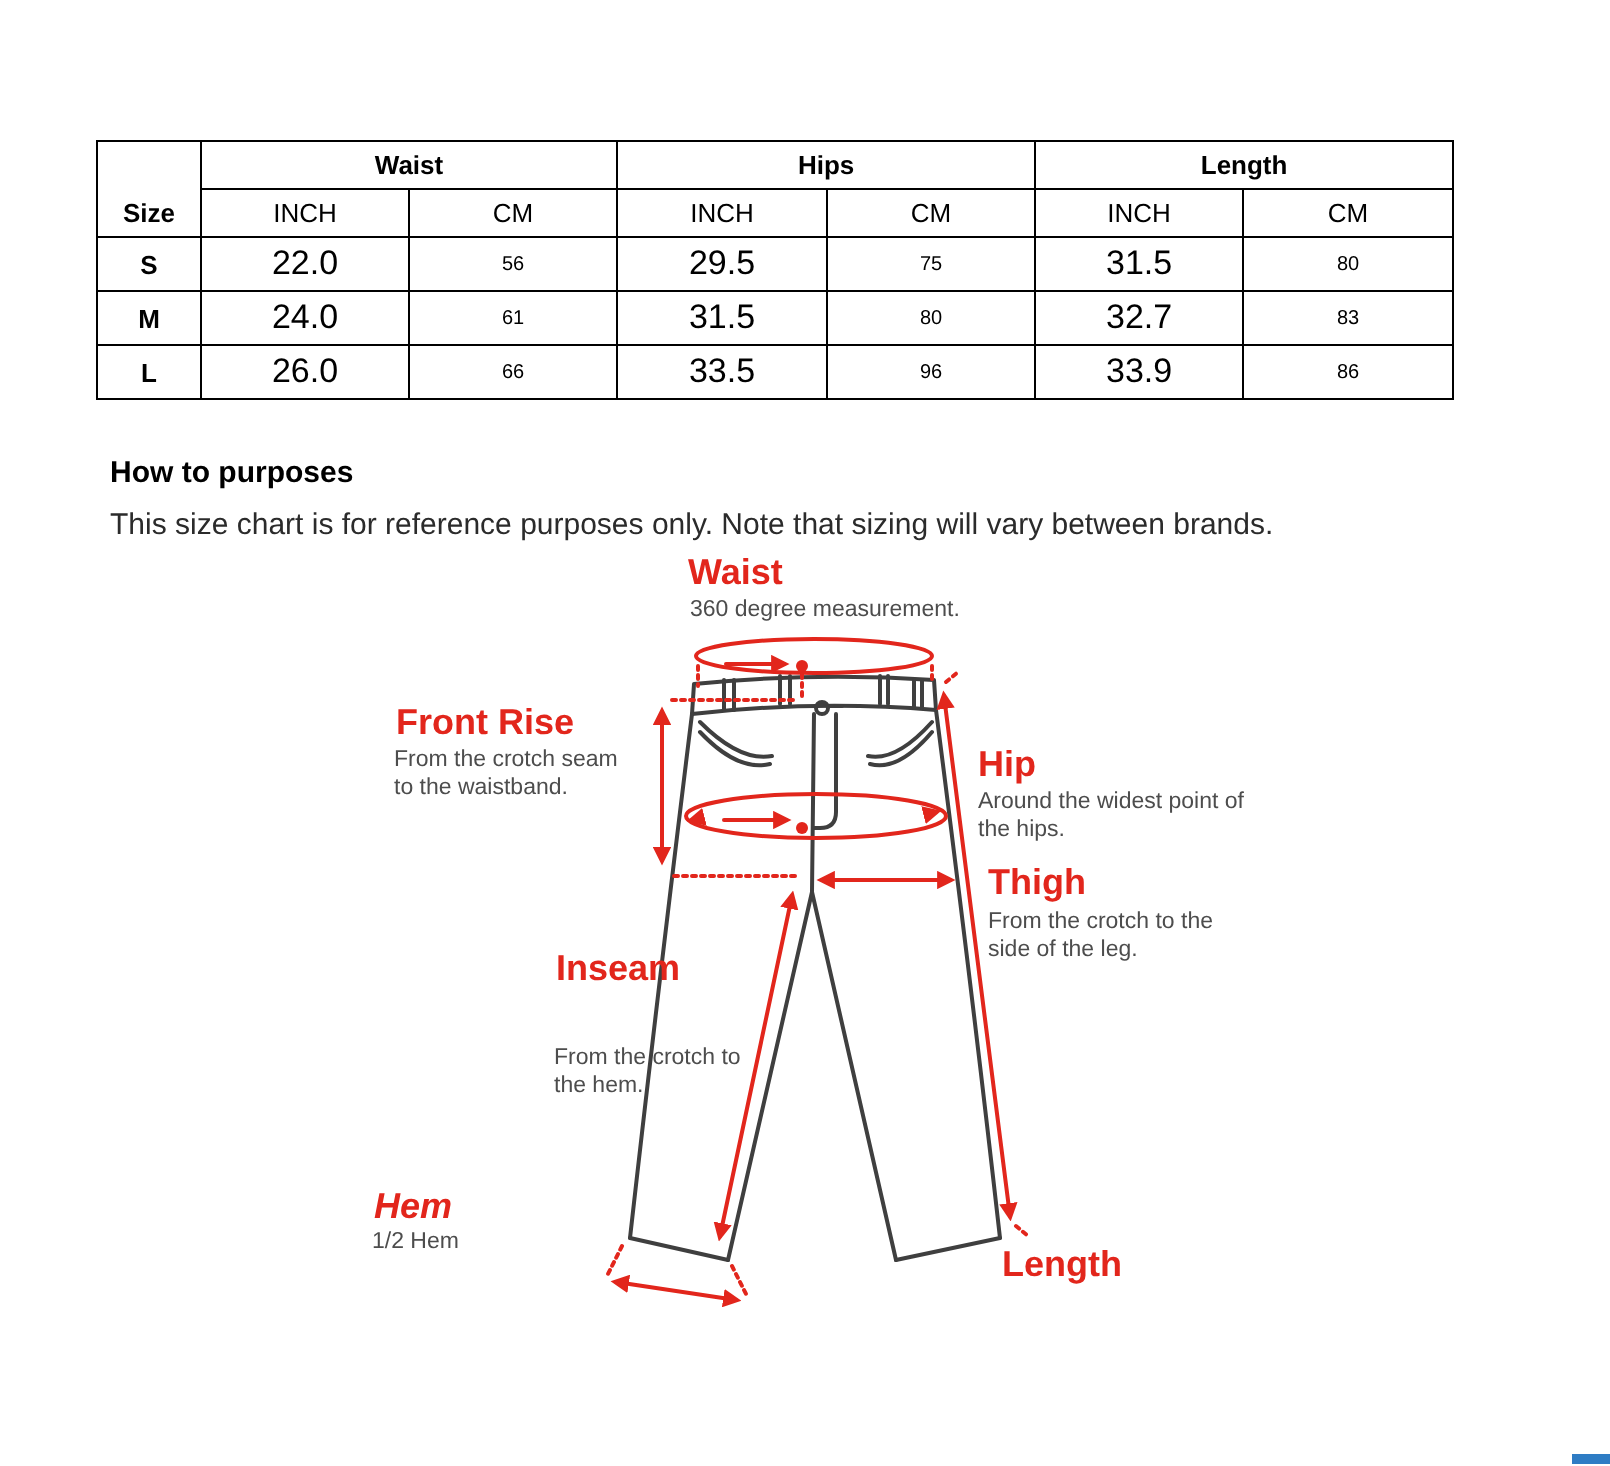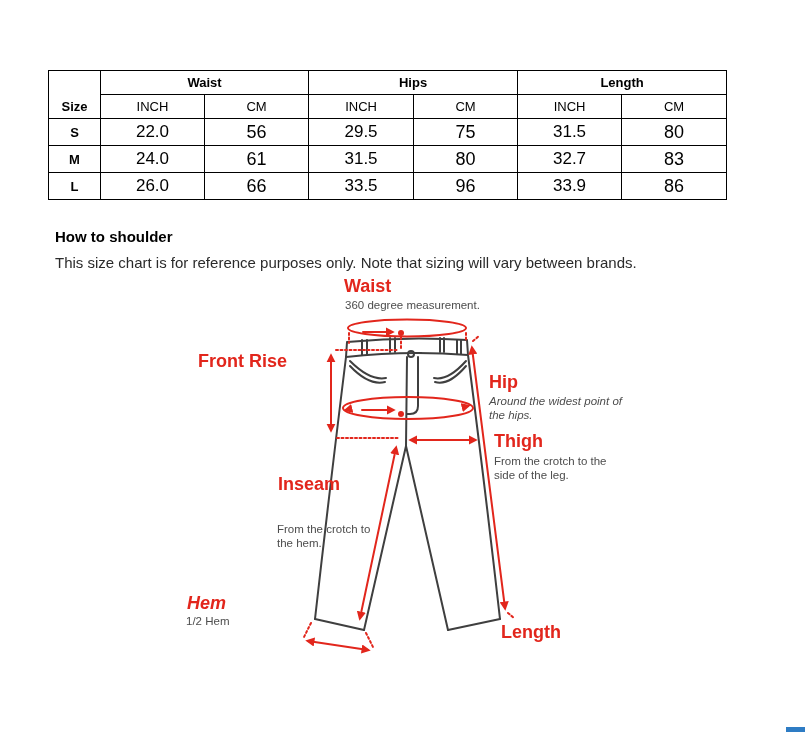--- a/index.html
+++ b/index.html
@@ -8,21 +8,21 @@
 
   
   table.size-chart{position:absolute;left:48px;top:70px;width:678px;
         border-collapse:collapse;table-layout:fixed;}
   .size-chart th,.size-chart td{border:1px solid #000;text-align:center;padding:0;color:#000;}
   .size-chart .grp{font-size:13px;font-weight:bold;height:23px;}
   .size-chart .unit{font-size:13px;font-weight:normal;height:23px;}
   .size-chart .corner{font-size:13px;font-weight:bold;vertical-align:bottom;padding-bottom:4px;}
   .size-chart .szl{font-size:13px;font-weight:bold;}
   .size-chart .inch{font-size:17px;font-weight:normal;height:26px;}
-  .size-chart .cm{font-size:18px;font-weight:normal;}
+  .size-chart .cm{font-size:10px;font-weight:normal;}
 
   
   .h2m-heading{position:absolute;left:55px;top:228px;font-size:15px;font-weight:bold;}
   .h2m-note{position:absolute;left:55px;top:254px;font-size:15px;color:#2b2b2b;}
 
   
   .dlabel{position:absolute;color:#e2261c;font-weight:bold;font-size:18px;line-height:20px;}
   .ddesc{position:absolute;color:#4d4d4d;font-size:11.5px;line-height:13.5px;}
 
   svg.diagram{position:absolute;left:0;top:0;}
@@ -82,21 +82,21 @@
       <td class="inch">26.0</td>
       <td class="cm">66</td>
       <td class="inch">33.5</td>
       <td class="cm">96</td>
       <td class="inch">33.9</td>
       <td class="cm">86</td>
     </tr>
   </tbody>
     </table>
 
-  <div class="h2m-heading">How to shoulder</div>
+  <div class="h2m-heading">How to purposes</div>
   <div class="h2m-note">This size chart is for reference purposes only. Note that sizing will vary between brands.</div>
 
   <svg class="diagram" width="805" height="733" viewBox="0 0 805 733">
     <defs>
       <marker id="ah" viewBox="0 0 10 10" refX="7" refY="5" markerWidth="4.6" markerHeight="4.6" orient="auto-start-reverse">
         <path d="M0,0 L10,5 L0,10 Z" fill="#e2261c"></path>
       </marker>
     </defs>
 
     <g fill="none" stroke="#3f3f3f" stroke-width="2" stroke-linecap="round" stroke-linejoin="round">
@@ -154,23 +154,24 @@
       <line x1="311" y1="623" x2="304" y2="637" stroke-dasharray="2,2.5"></line>
       <line x1="366" y1="633" x2="373" y2="647" stroke-dasharray="2,2.5"></line>
       <line x1="308" y1="641" x2="368" y2="650" marker-start="url(#ah)" marker-end="url(#ah)"></line>
     </g>
   </svg>
 
   <div class="dlabel" style="left:344px;top:276px;">Waist</div>
   <div class="ddesc" style="left:345px;top:299px;width:160px;">360 degree measurement.</div>
 
   <div class="dlabel" style="left:198px;top:351px;">Front Rise</div>
+  <div class="ddesc" style="left:197px;top:374px;width:122px;">From the crotch seam to the waistband.</div>
 
   <div class="dlabel" style="left:489px;top:372px;">Hip</div>
-  <div class="ddesc" style="left:489px;top:395px;width:140px;font-style:italic;">Around the widest point of the hips.</div>
+  <div class="ddesc" style="left:489px;top:395px;width:140px;">Around the widest point of the hips.</div>
 
   <div class="dlabel" style="left:494px;top:431px;">Thigh</div>
   <div class="ddesc" style="left:494px;top:455px;width:118px;">From the crotch to the side of the leg.</div>
 
   <div class="dlabel" style="left:278px;top:474px;">Inseam</div>
   <div class="ddesc" style="left:277px;top:523px;width:108px;">From the crotch to the hem.</div>
 
   <div class="dlabel" style="left:187px;top:593px;font-style:italic;">Hem</div>
   <div class="ddesc" style="left:186px;top:615px;width:80px;">1/2 Hem</div>
 

